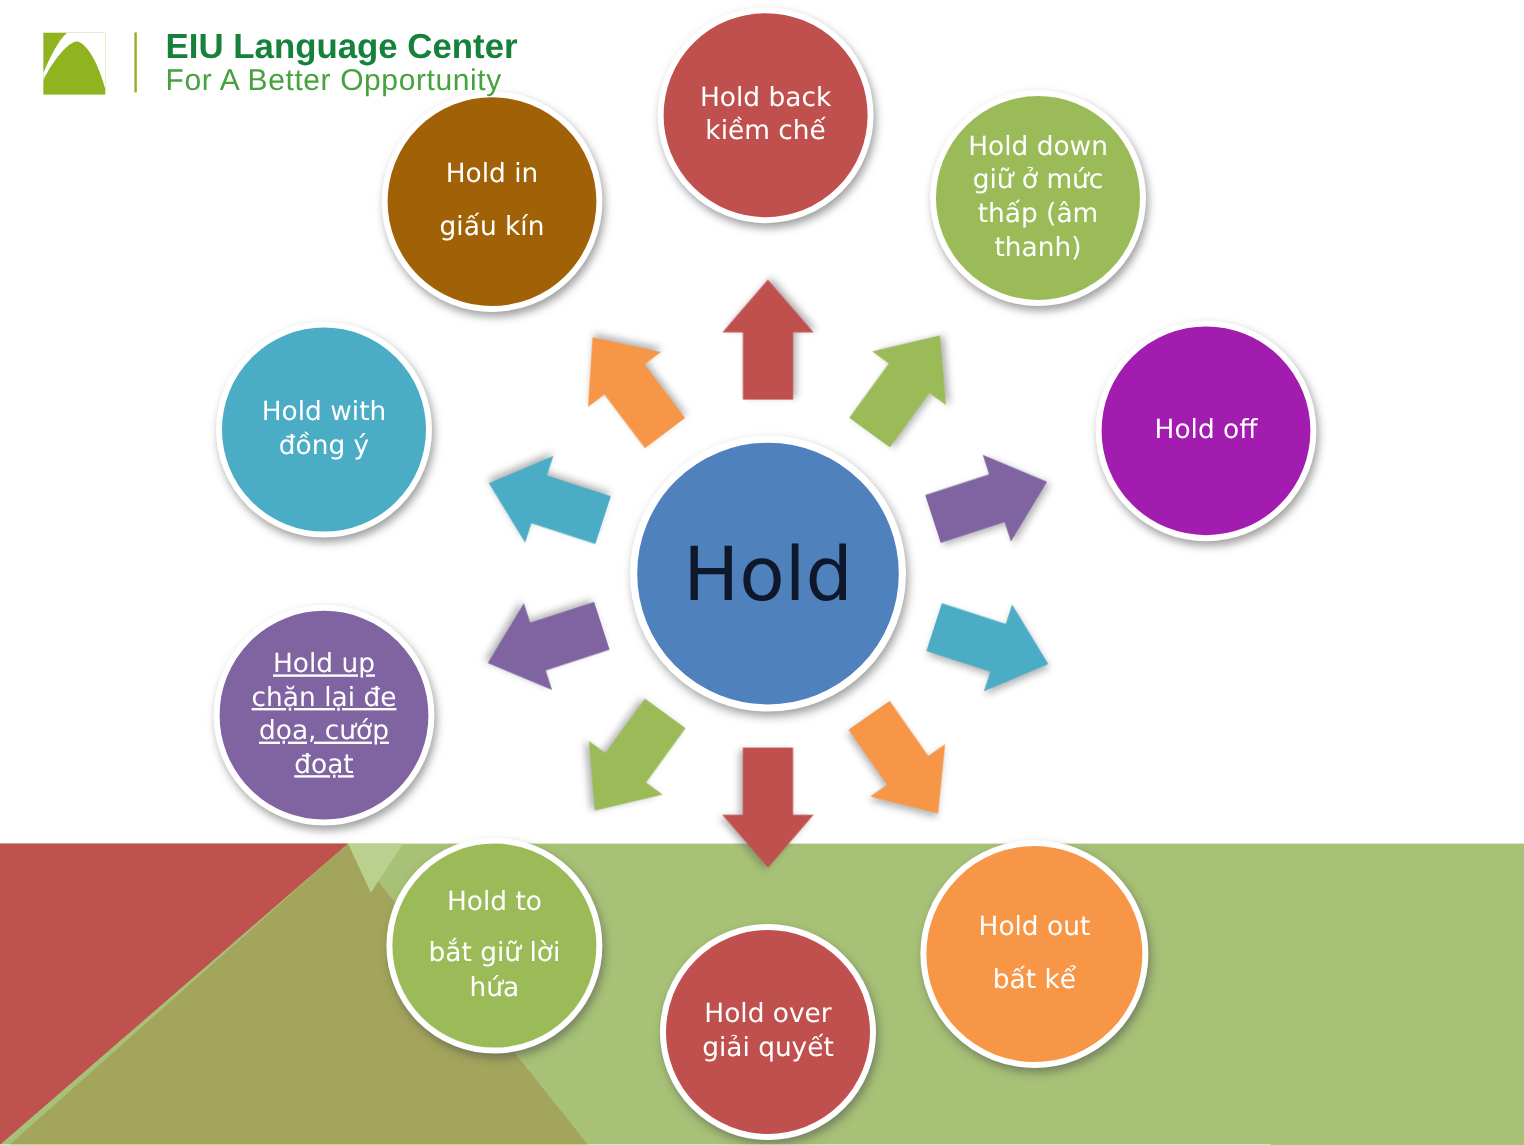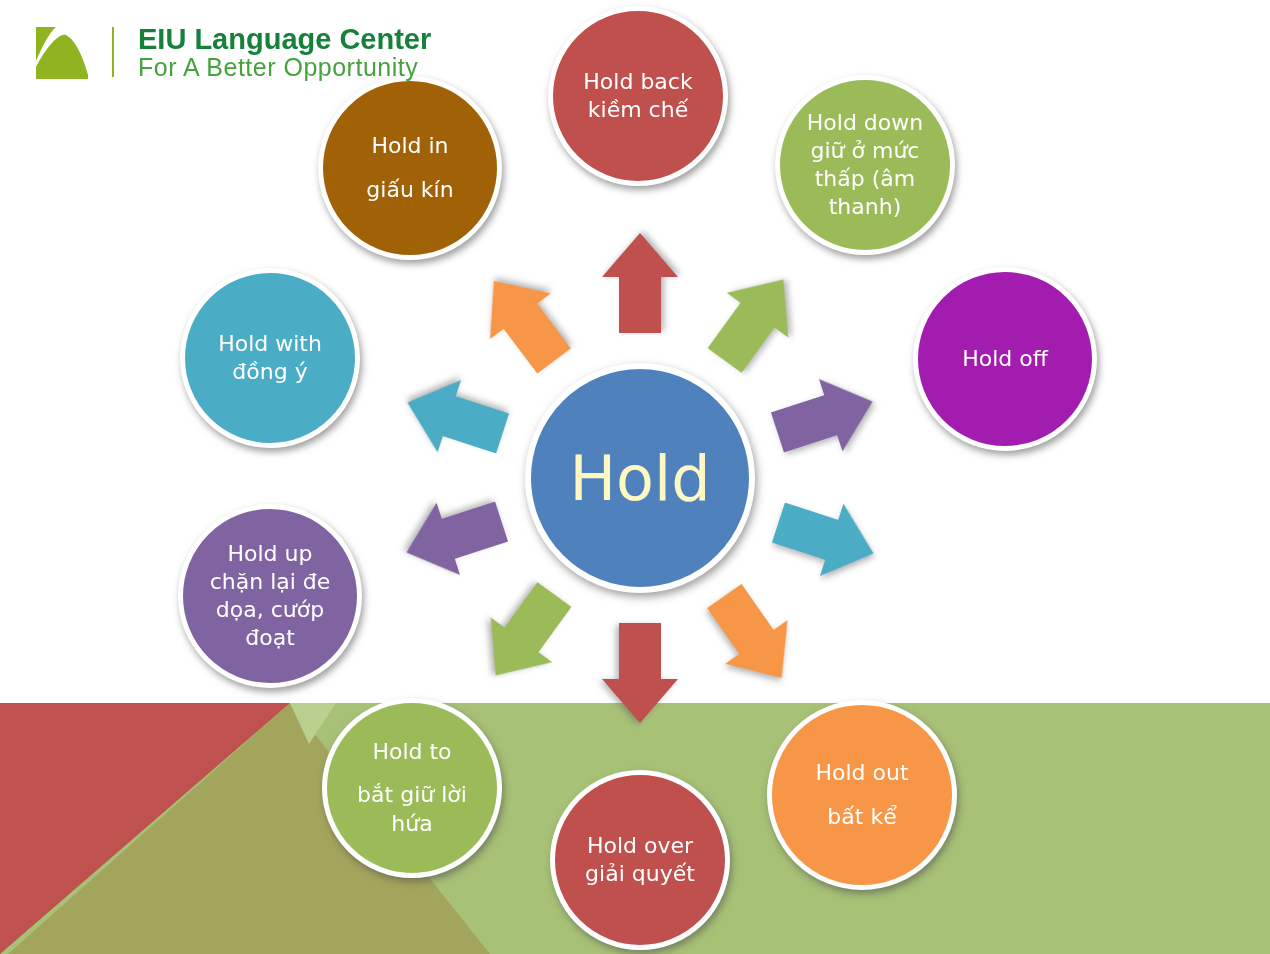--- a/index.html
+++ b/index.html
@@ -40,21 +40,21 @@
   .c-to   { left:322px; top:698px; }
   .c-up   { left:178px; top:504px; width:184px; height:184px; }
   .c-with { left:180px; top:268px; }
   .c-in   { left:318px; top:76px;  width:184px; height:184px; }
 
   .center-circle {
     position:absolute; left:525px; top:363px; width:230px; height:230px;
     border:6px solid #ffffff; border-radius:50%; box-sizing:border-box;
     box-shadow:2px 4px 8px rgba(80,80,80,0.55);
     display:flex; align-items:center; justify-content:center;
-    color:#fef9c3; font-size:62px; font-weight:normal;
+    color:#0f172a; font-size:62px; font-weight:normal;
   }
 
   
   .arrow { position:absolute; width:100px; height:76px; transform-origin:50% 50%; }
   .arrow svg { display:block; width:100%; height:100%; overflow:visible;
                filter:drop-shadow(2px 3px 3px rgba(90,90,90,0.45)); }
   .a-back { left:590px; top:245px; transform:rotate(-90deg); }
   .a-down { left:704px; top:282px; transform:rotate(-54deg); }
   .a-off  { left:775px; top:379px; transform:rotate(-18deg); }
   .a-on   { left:776px; top:500px; transform:rotate(18deg); }
@@ -144,21 +144,21 @@
     <div class="line2">bất kể</div>
   </div>
   <div class="circle c-over" style="background: rgb(192, 80, 77);">
     <div class="line1">Hold over</div>
     <div class="line2">giải quyết</div>
   </div>
   <div class="circle c-to spaced" style="background: rgb(155, 187, 89);">
     <div class="line1">Hold to</div>
     <div class="line2">bắt giữ lời hứa</div>
   </div>
-  <div class="circle c-up" style="background: rgb(128, 100, 162);">
+  <div class="circle c-up" style="background: rgb(128, 100, 162); text-decoration: underline;">
     <div class="line1">Hold up</div>
     <div class="line2">chặn lại đe dọa, cướp đoạt</div>
   </div>
   <div class="circle c-with" style="background: rgb(75, 172, 198);">
     <div class="line1">Hold with</div>
     <div class="line2">đồng ý</div>
   </div>
   <div class="circle c-in spaced" style="background: #a16207;">
     <div class="line1">Hold in</div>
     <div class="line2">giấu kín</div>

